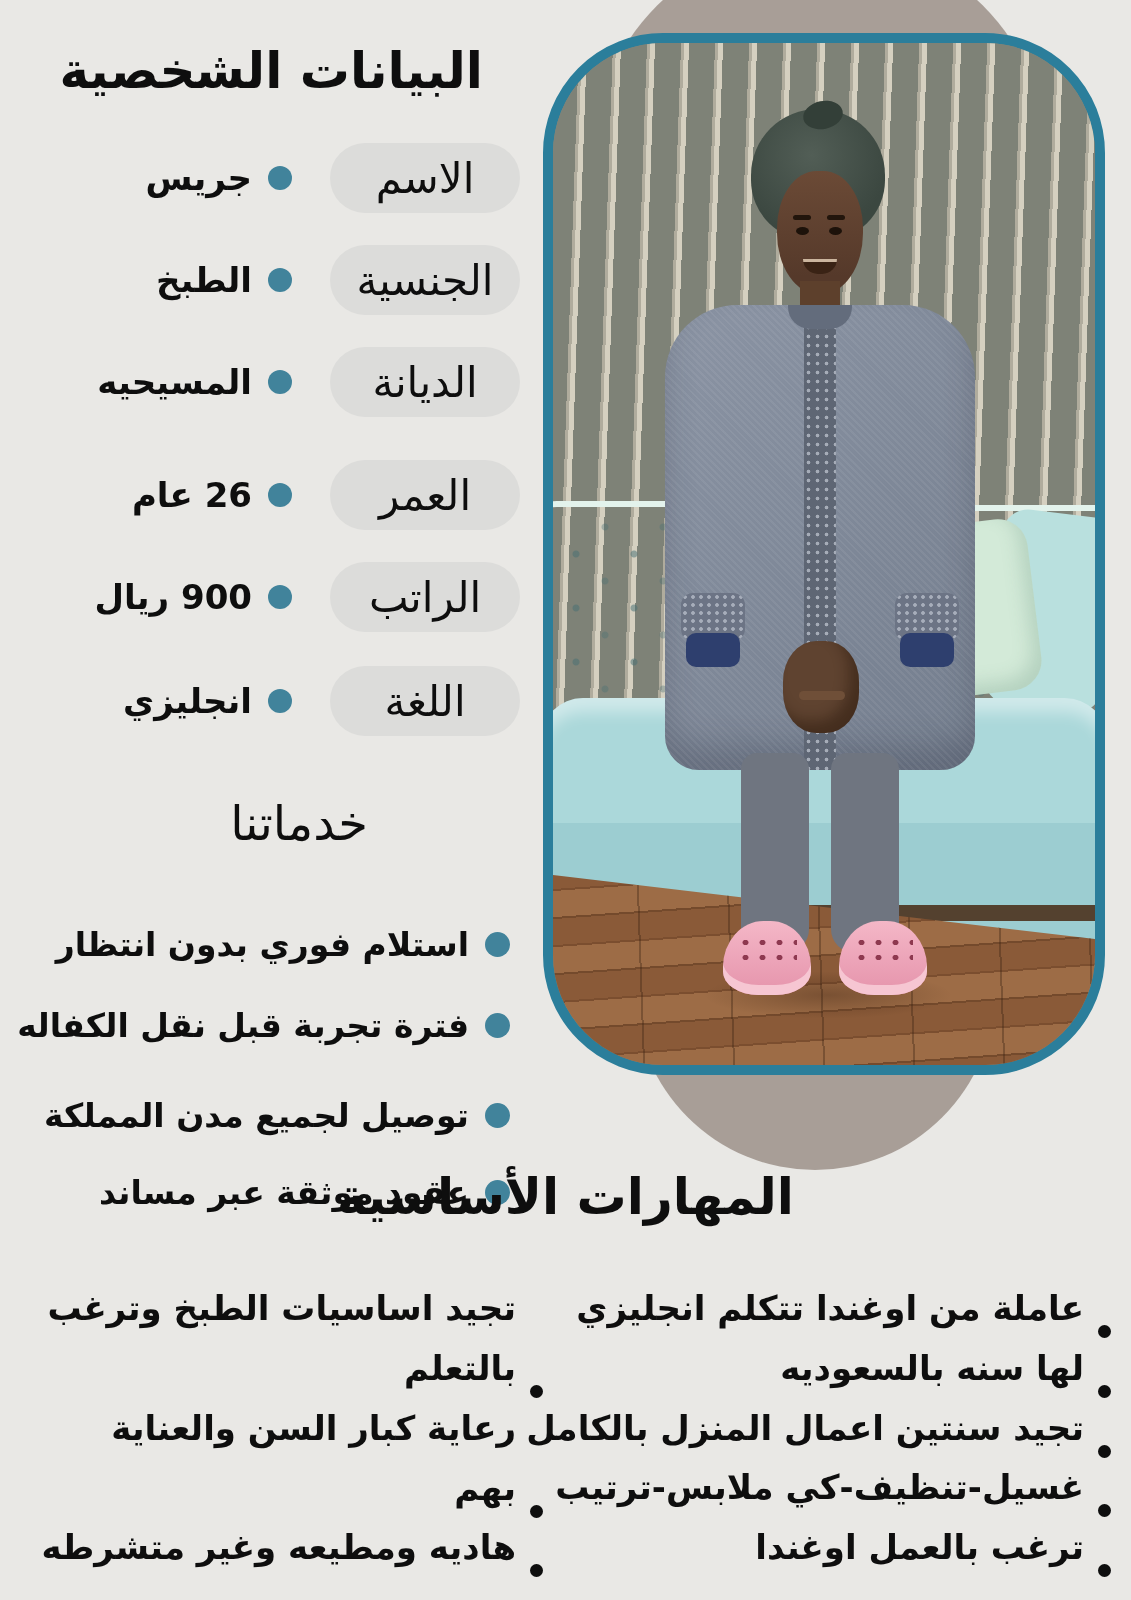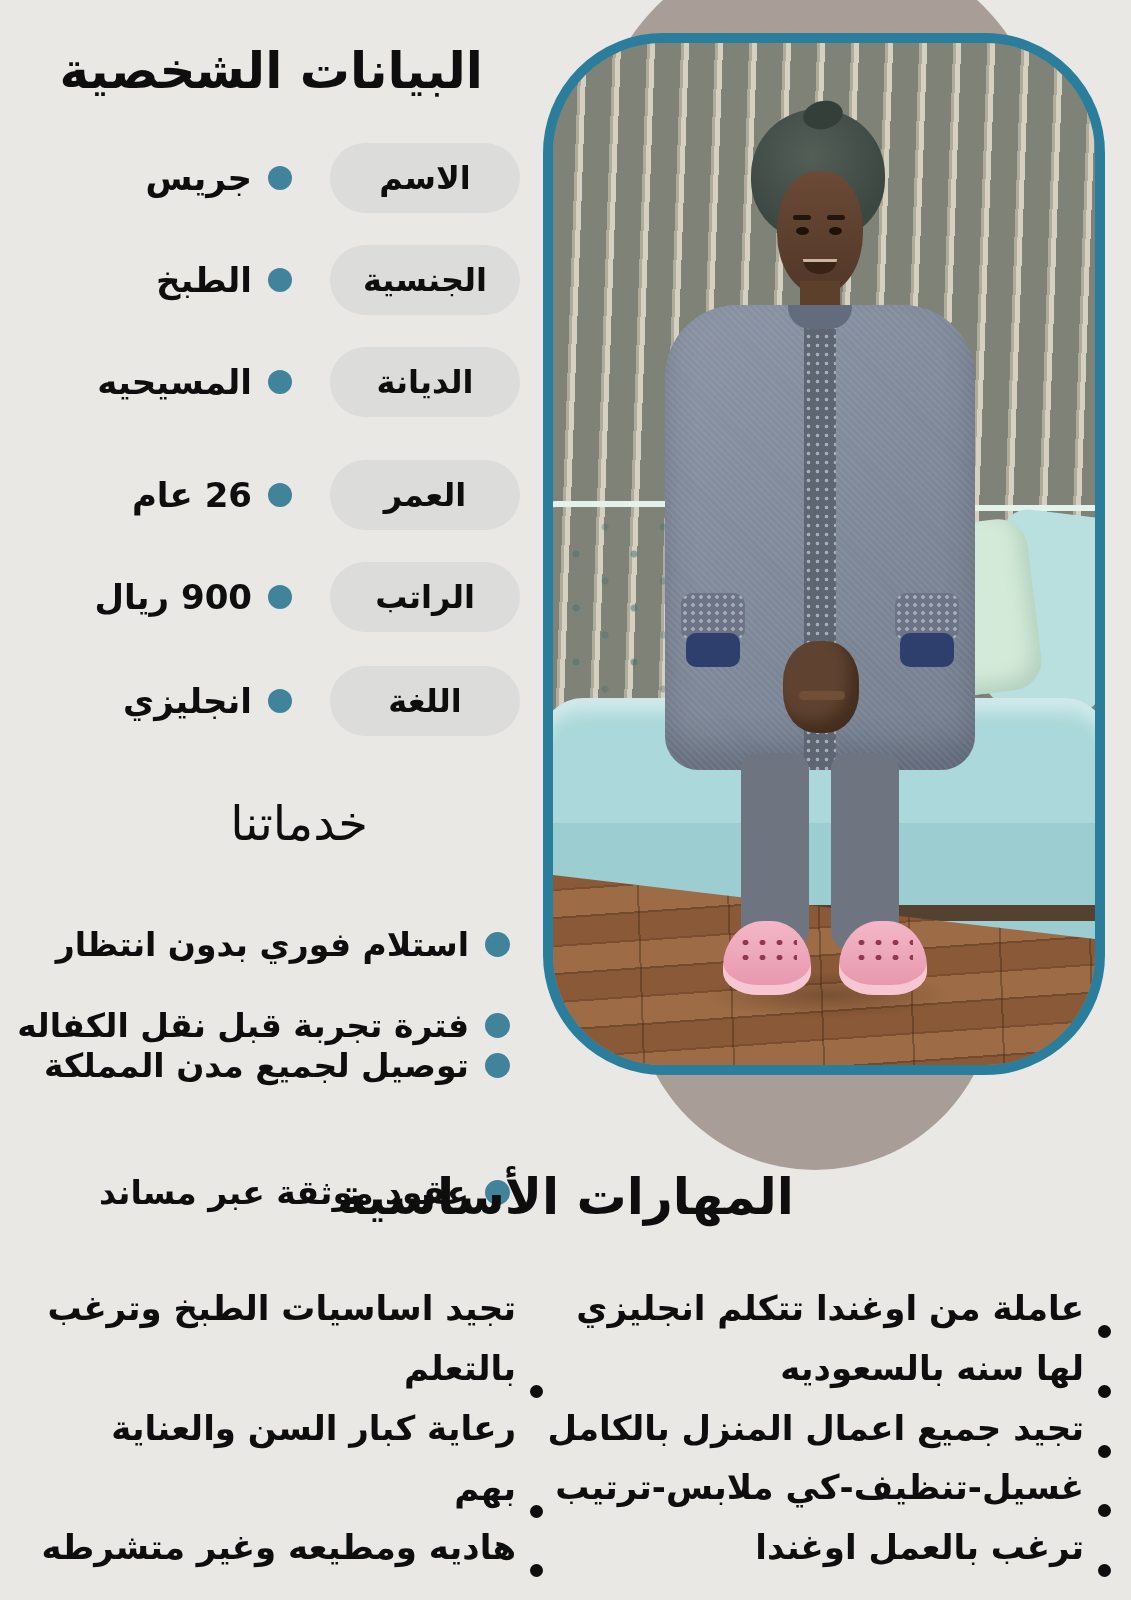--- a/index.html
+++ b/index.html
@@ -72,21 +72,21 @@
   .shoe{width:88px;height:74px;border-radius:46% 46% 40% 40%/62% 62% 32% 32%;top:878px;
         background:linear-gradient(#f4b7c7,#e593ab);box-shadow:inset 0 -10px 0 #f6c6d2;}
   .shoe.l{left:170px;} .shoe.r{left:286px;}
   .shoe-dots{left:14px;top:14px;width:60px;height:30px;
         background-image:radial-gradient(#8e3950 2.6px,transparent 3.4px);background-size:17px 15px;}
 
   
   .personal-title{top:42px;right:648px;font-size:50px;font-weight:700;z-index:3;}
   .field-row{right:611px;display:flex;align-items:center;height:70px;z-index:3;}
   .pill{width:190px;height:70px;border-radius:36px;background:#dcdcda;display:flex;align-items:center;justify-content:center;}
-  .pill-label{font-size:32px;font-weight:700;}
+  .pill-label{font-size:42px;font-weight:400;}
   .dot{width:24px;height:24px;border-radius:50%;background:#41839b;margin-right:38px;margin-left:16px;flex:0 0 auto;}
   .value{font-size:34px;font-weight:700;white-space:nowrap;}
 
   
   .services-title{top:795px;right:763px;font-size:48px;font-weight:400;z-index:3;}
   .service-row{right:621px;display:flex;align-items:center;z-index:3;margin-top:24px;}
   .sdot{width:25px;height:25px;border-radius:50%;background:#41839b;margin-left:16px;flex:0 0 auto;}
   .stext{font-size:33px;font-weight:700;white-space:nowrap;}
 
   
@@ -198,42 +198,42 @@
   <div class="abs services-title">خدماتنا</div>
 
   <div class="abs service-row" style="top:901px">
     <div class="sdot"></div>
     <div class="stext">استلام فوري بدون انتظار</div>
   </div>
   <div class="abs service-row" style="top:982px">
     <div class="sdot"></div>
     <div class="stext">فترة تجربة قبل نقل الكفاله</div>
   </div>
-  <div class="abs service-row" style="top:1022px">
+  <div class="abs service-row" style="top:1072px">
     <div class="sdot"></div>
     <div class="stext">توصيل لجميع مدن المملكة</div>
   </div>
   <div class="abs service-row" style="top:1149px">
     <div class="sdot"></div>
     <div class="stext">عقود موثقة عبر مساند</div>
   </div>
 
   <div class="abs skills-title">المهارات الأساسية</div>
 
   <div class="abs skill-row skill-right" style="top:1278px">
     <div class="kdot"></div>
     <div class="ktext">عاملة من اوغندا تتكلم انجليزي</div>
   </div>
   <div class="abs skill-row skill-right" style="top:1338px">
     <div class="kdot"></div>
     <div class="ktext">لها سنه بالسعوديه</div>
   </div>
   <div class="abs skill-row skill-right" style="top:1398px">
     <div class="kdot"></div>
-    <div class="ktext">تجيد جميع اعمال المنزل بالكامل</div>
+    <div class="ktext">تجيد سنتين اعمال المنزل بالكامل</div>
   </div>
   <div class="abs skill-row skill-right" style="top:1457px">
     <div class="kdot"></div>
     <div class="ktext">غسيل-تنظيف-كي ملابس-ترتيب</div>
   </div>
   <div class="abs skill-row skill-right" style="top:1517px">
     <div class="kdot"></div>
     <div class="ktext">ترغب بالعمل اوغندا</div>
   </div>
 

